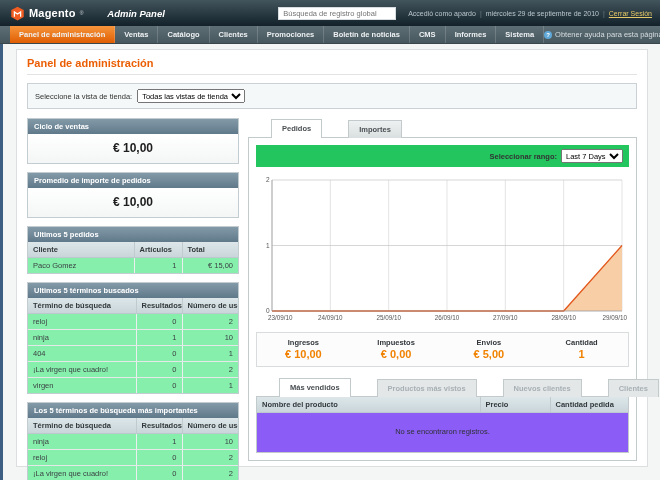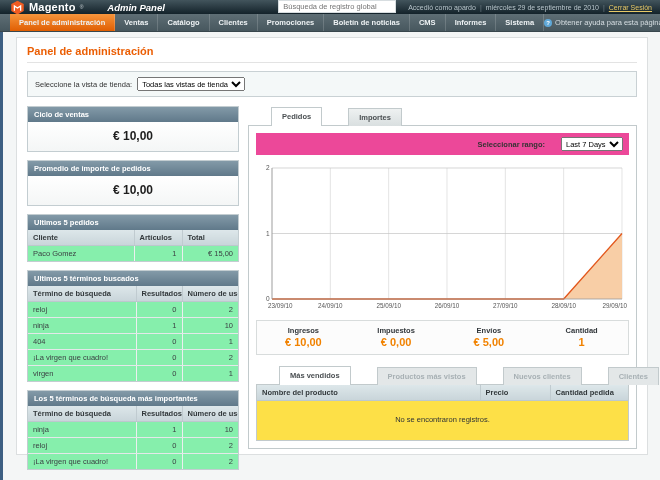--- a/index.html
+++ b/index.html
@@ -2,21 +2,21 @@
 <html><head>
 <meta charset="utf-8">
 <style>
   * { margin:0; padding:0; box-sizing:border-box; }
   html,body { background:#e9edee; }
   body { font-family:"Liberation Sans", sans-serif; }
   .screen { position:relative; width:660px; height:480px; background:#f4f6f6; overflow:hidden; }
   .left-strip { position:absolute; left:0; top:0; bottom:0; width:3px; background:#3d5f82; }
 
   
-  .topbar { position:relative; z-index:3; height:14px; background:linear-gradient(#42545c,#13222a); display:flex; padding:0 8px 0 10px; }
+  .topbar { position:relative; z-index:3; height:26px; background:linear-gradient(#42545c,#13222a); display:flex; align-items:center; padding:0 8px 0 10px; }
   .logo { display:flex; align-items:center; gap:4px; }
   .logo-brand { color:#fff; font-size:11px; font-weight:bold; letter-spacing:.2px; }
   .logo-reg { color:#cfd6da; font-size:5px; vertical-align:super; }
   .logo-suffix { color:#fff; font-size:9.5px; font-weight:bold; margin-left:20px;font-style:italic; }
   .top-spacer { flex:1; }
   .global-search { width:118px; height:13px; font-size:7.5px; font-family:"Liberation Sans",sans-serif; color:#555; border:1px solid #d7dde0; background:#fff; padding:1px 4px; }
   .user-info { margin-left:12px; font-size:7px; color:#b9c6cc; white-space:nowrap; display:flex; align-items:center; gap:4px; }
   .user-info .sep { color:#6d7d85; }
   .logout-link { color:#e8c967; text-decoration:underline; cursor:pointer; }
 
@@ -49,35 +49,35 @@
   table.mini td:last-child { border-right:none; }
   table.mini tr:last-child td { border-bottom:none; }
   td.num { text-align:right; }
 
   
   .tabs { display:flex; align-items:flex-end; position:relative; z-index:2; }
   .tab { font-size:7.5px; font-weight:bold; color:#4a4f52; background:linear-gradient(#eef1f1,#d9dfe0); border:1px solid #c2cacc; border-bottom:none; padding:4px 10px; margin-right:3px; cursor:pointer; position:relative; top:1px; white-space:nowrap;margin-left:23px; }
   .tab.active { background:#fff; padding-bottom:5px; }
   .tab.disabled { color:#a7b0b4; background:#e3e7e8; cursor:default; }
   .panel { border:1px solid #c2cacc; background:#fff; padding:7px; position:relative; z-index:1; }
-  .range-bar { background:#ec4899; padding:4px 6px; display:flex; justify-content:flex-end; align-items:center; gap:16px; font-size:7.5px; font-weight:bold; color:#333; }
+  .range-bar { background:#22c55e; padding:4px 6px; display:flex; justify-content:flex-end; align-items:center; gap:4px; font-size:7.5px; font-weight:bold; color:#333; }
   .chart-wrap { margin-top:5px; }
   .chart-wrap svg { display:block; width:100%; height:152px; }
 
   .stats { display:flex; border:1px solid #d8dcdc; background:#fcfcfc; margin-top:8px; padding:5px 0 6px; }
   .stat { flex:1; text-align:center; }
   .stat-label { font-size:7.5px; font-weight:bold; color:#31363a; }
   .stat-value { font-size:11px; font-weight:bold; color:#f18200; margin-top:1px; }
 
   .tabs-bottom { margin-top:10px; }
   .grid-box { border:1px solid #c2cacc; background:#fff; }
   table.grid { width:100%; border-collapse:collapse; font-size:7.5px; table-layout:fixed; }
   table.grid th { background:linear-gradient(#dde7ea,#c9d5da); font-weight:bold; text-align:left; padding:3px 5px; color:#32383b; border-right:1px solid #c0cbd0; border-bottom:1px solid #bcc8cd; white-space:nowrap; overflow:hidden; }
   table.grid th:last-child { border-right:none; }
-  table.grid td.empty { text-align:center; padding:14px 0 16px; color:#2e3235; background:#fde047; }
+  table.grid td.empty { text-align:center; padding:14px 0 16px; color:#2e3235; background:#8b5cf6; }
 </style>
 </head>
 <body>
 
 <div class="screen">
   <div class="left-strip"></div>
 
   <div class="topbar">
     <div class="logo">
       <svg width="15" height="15" viewBox="0 0 24 24">

